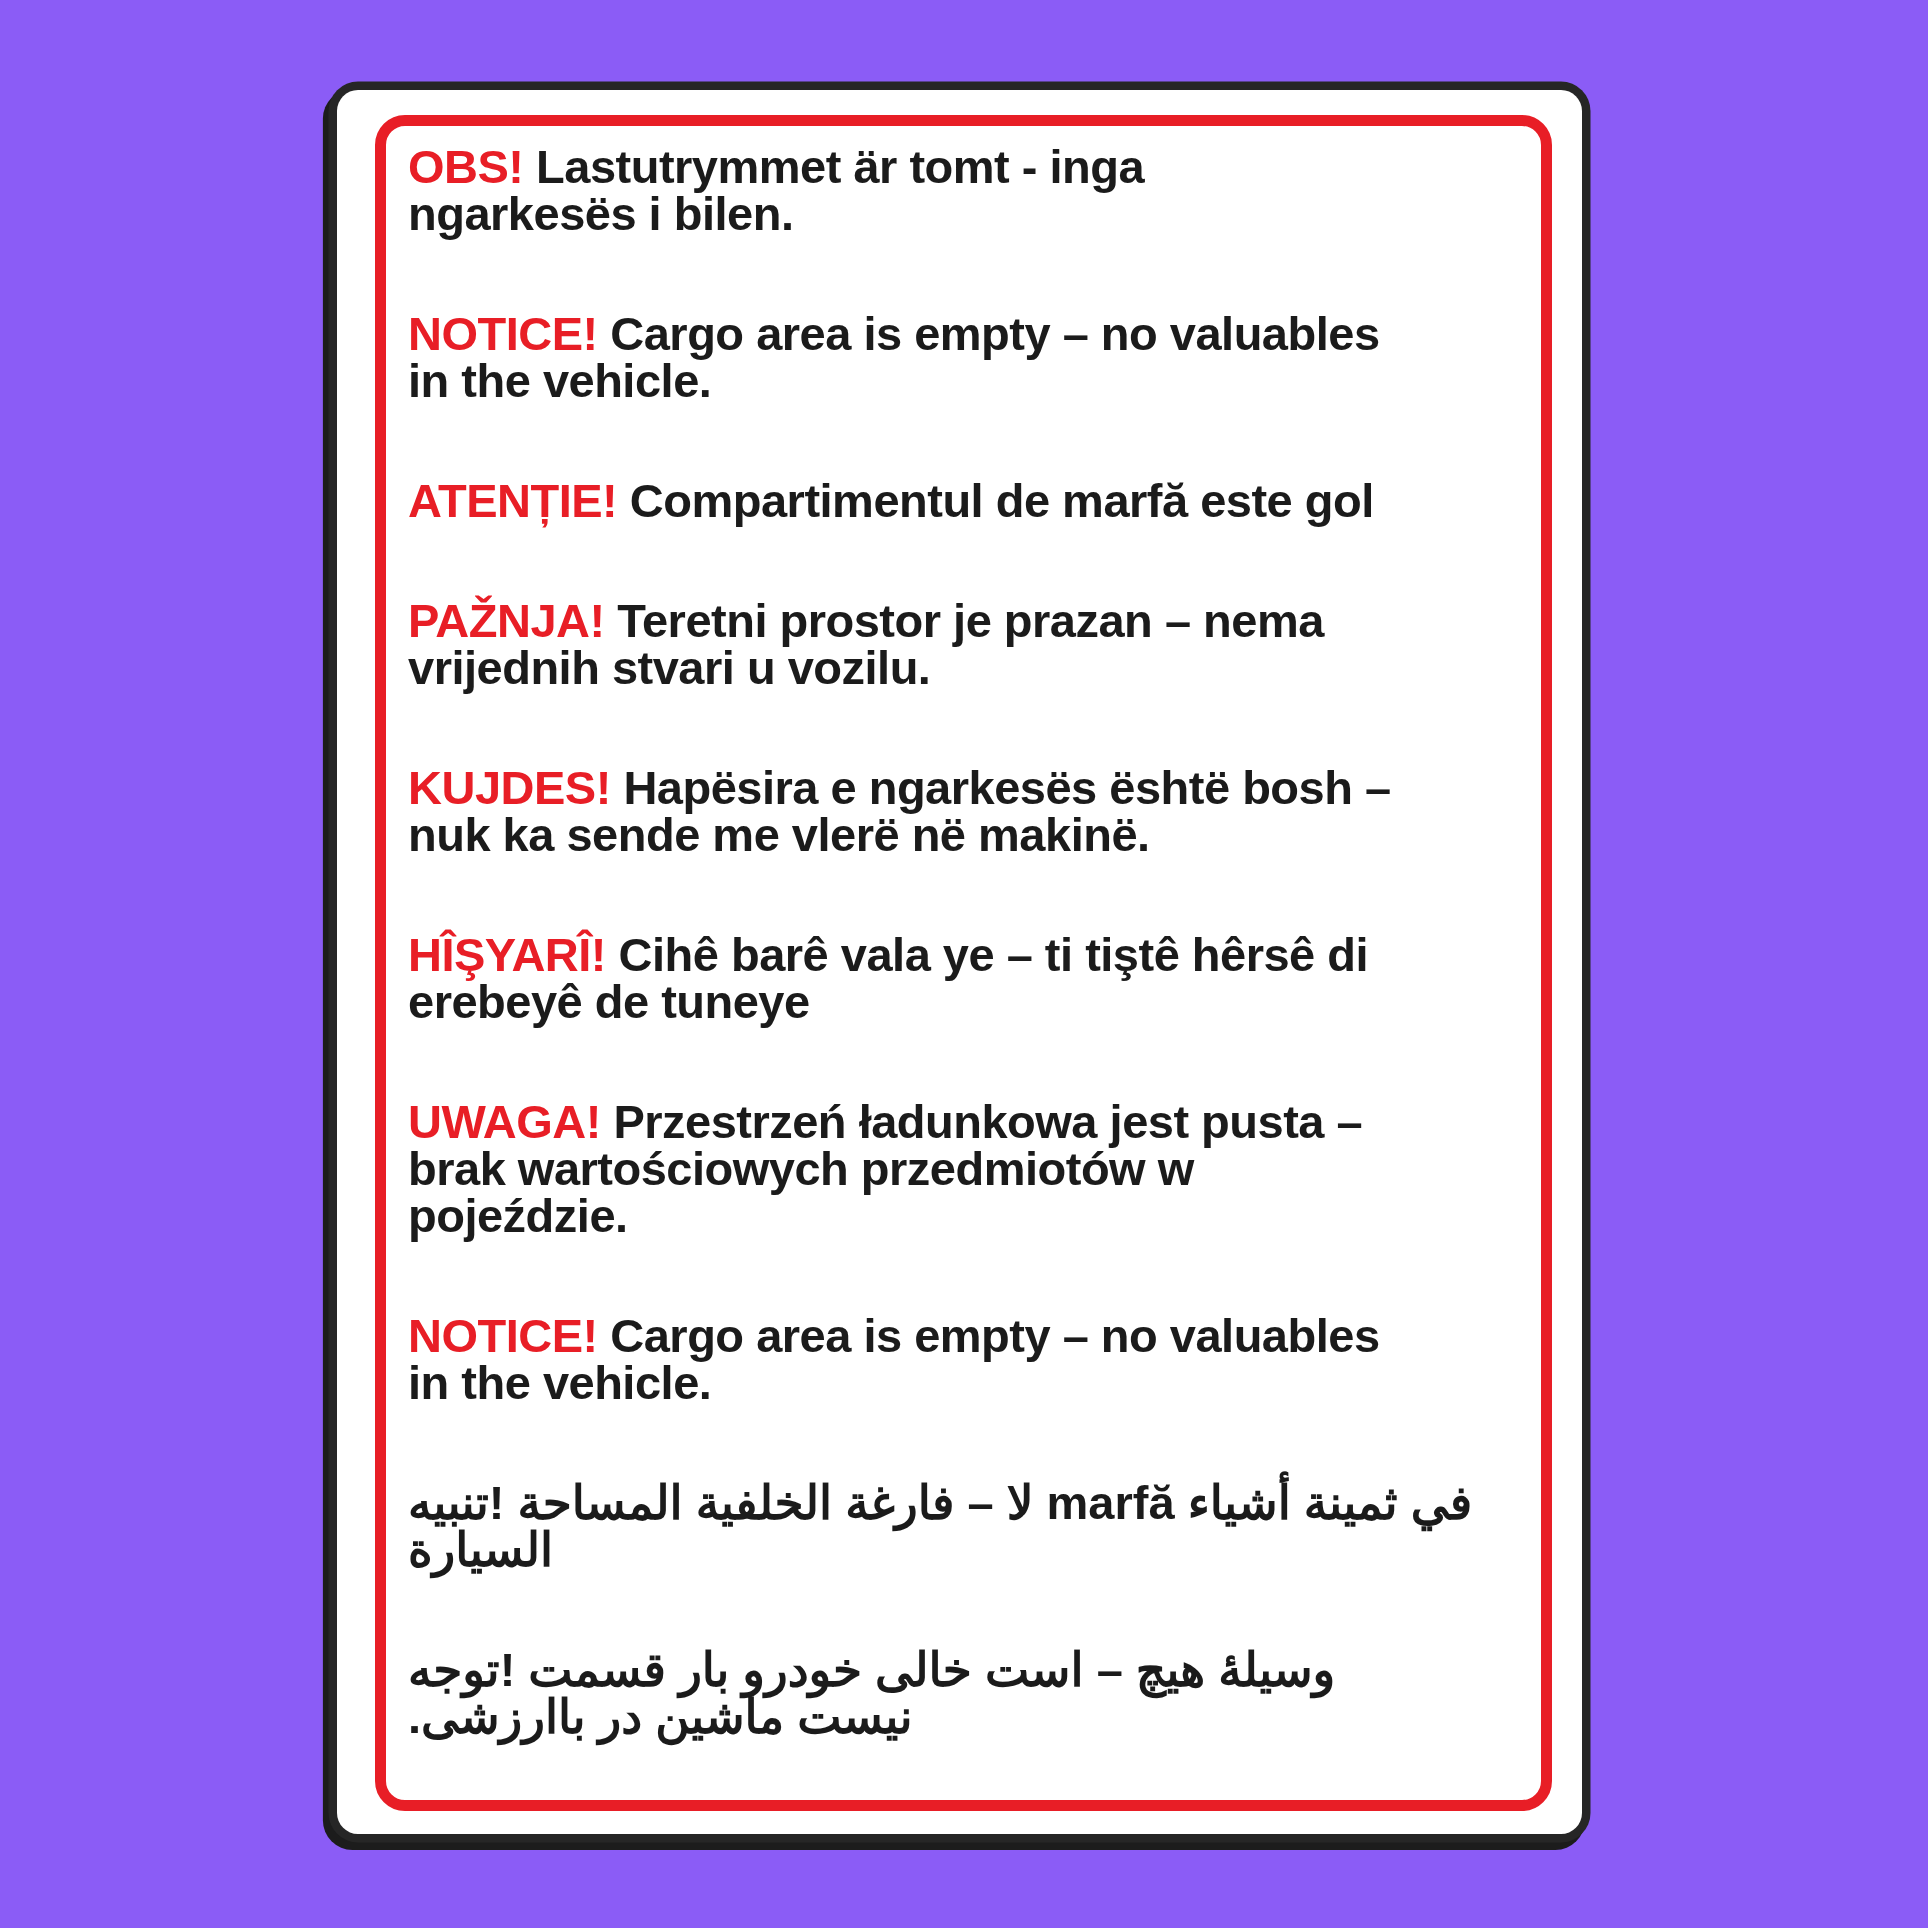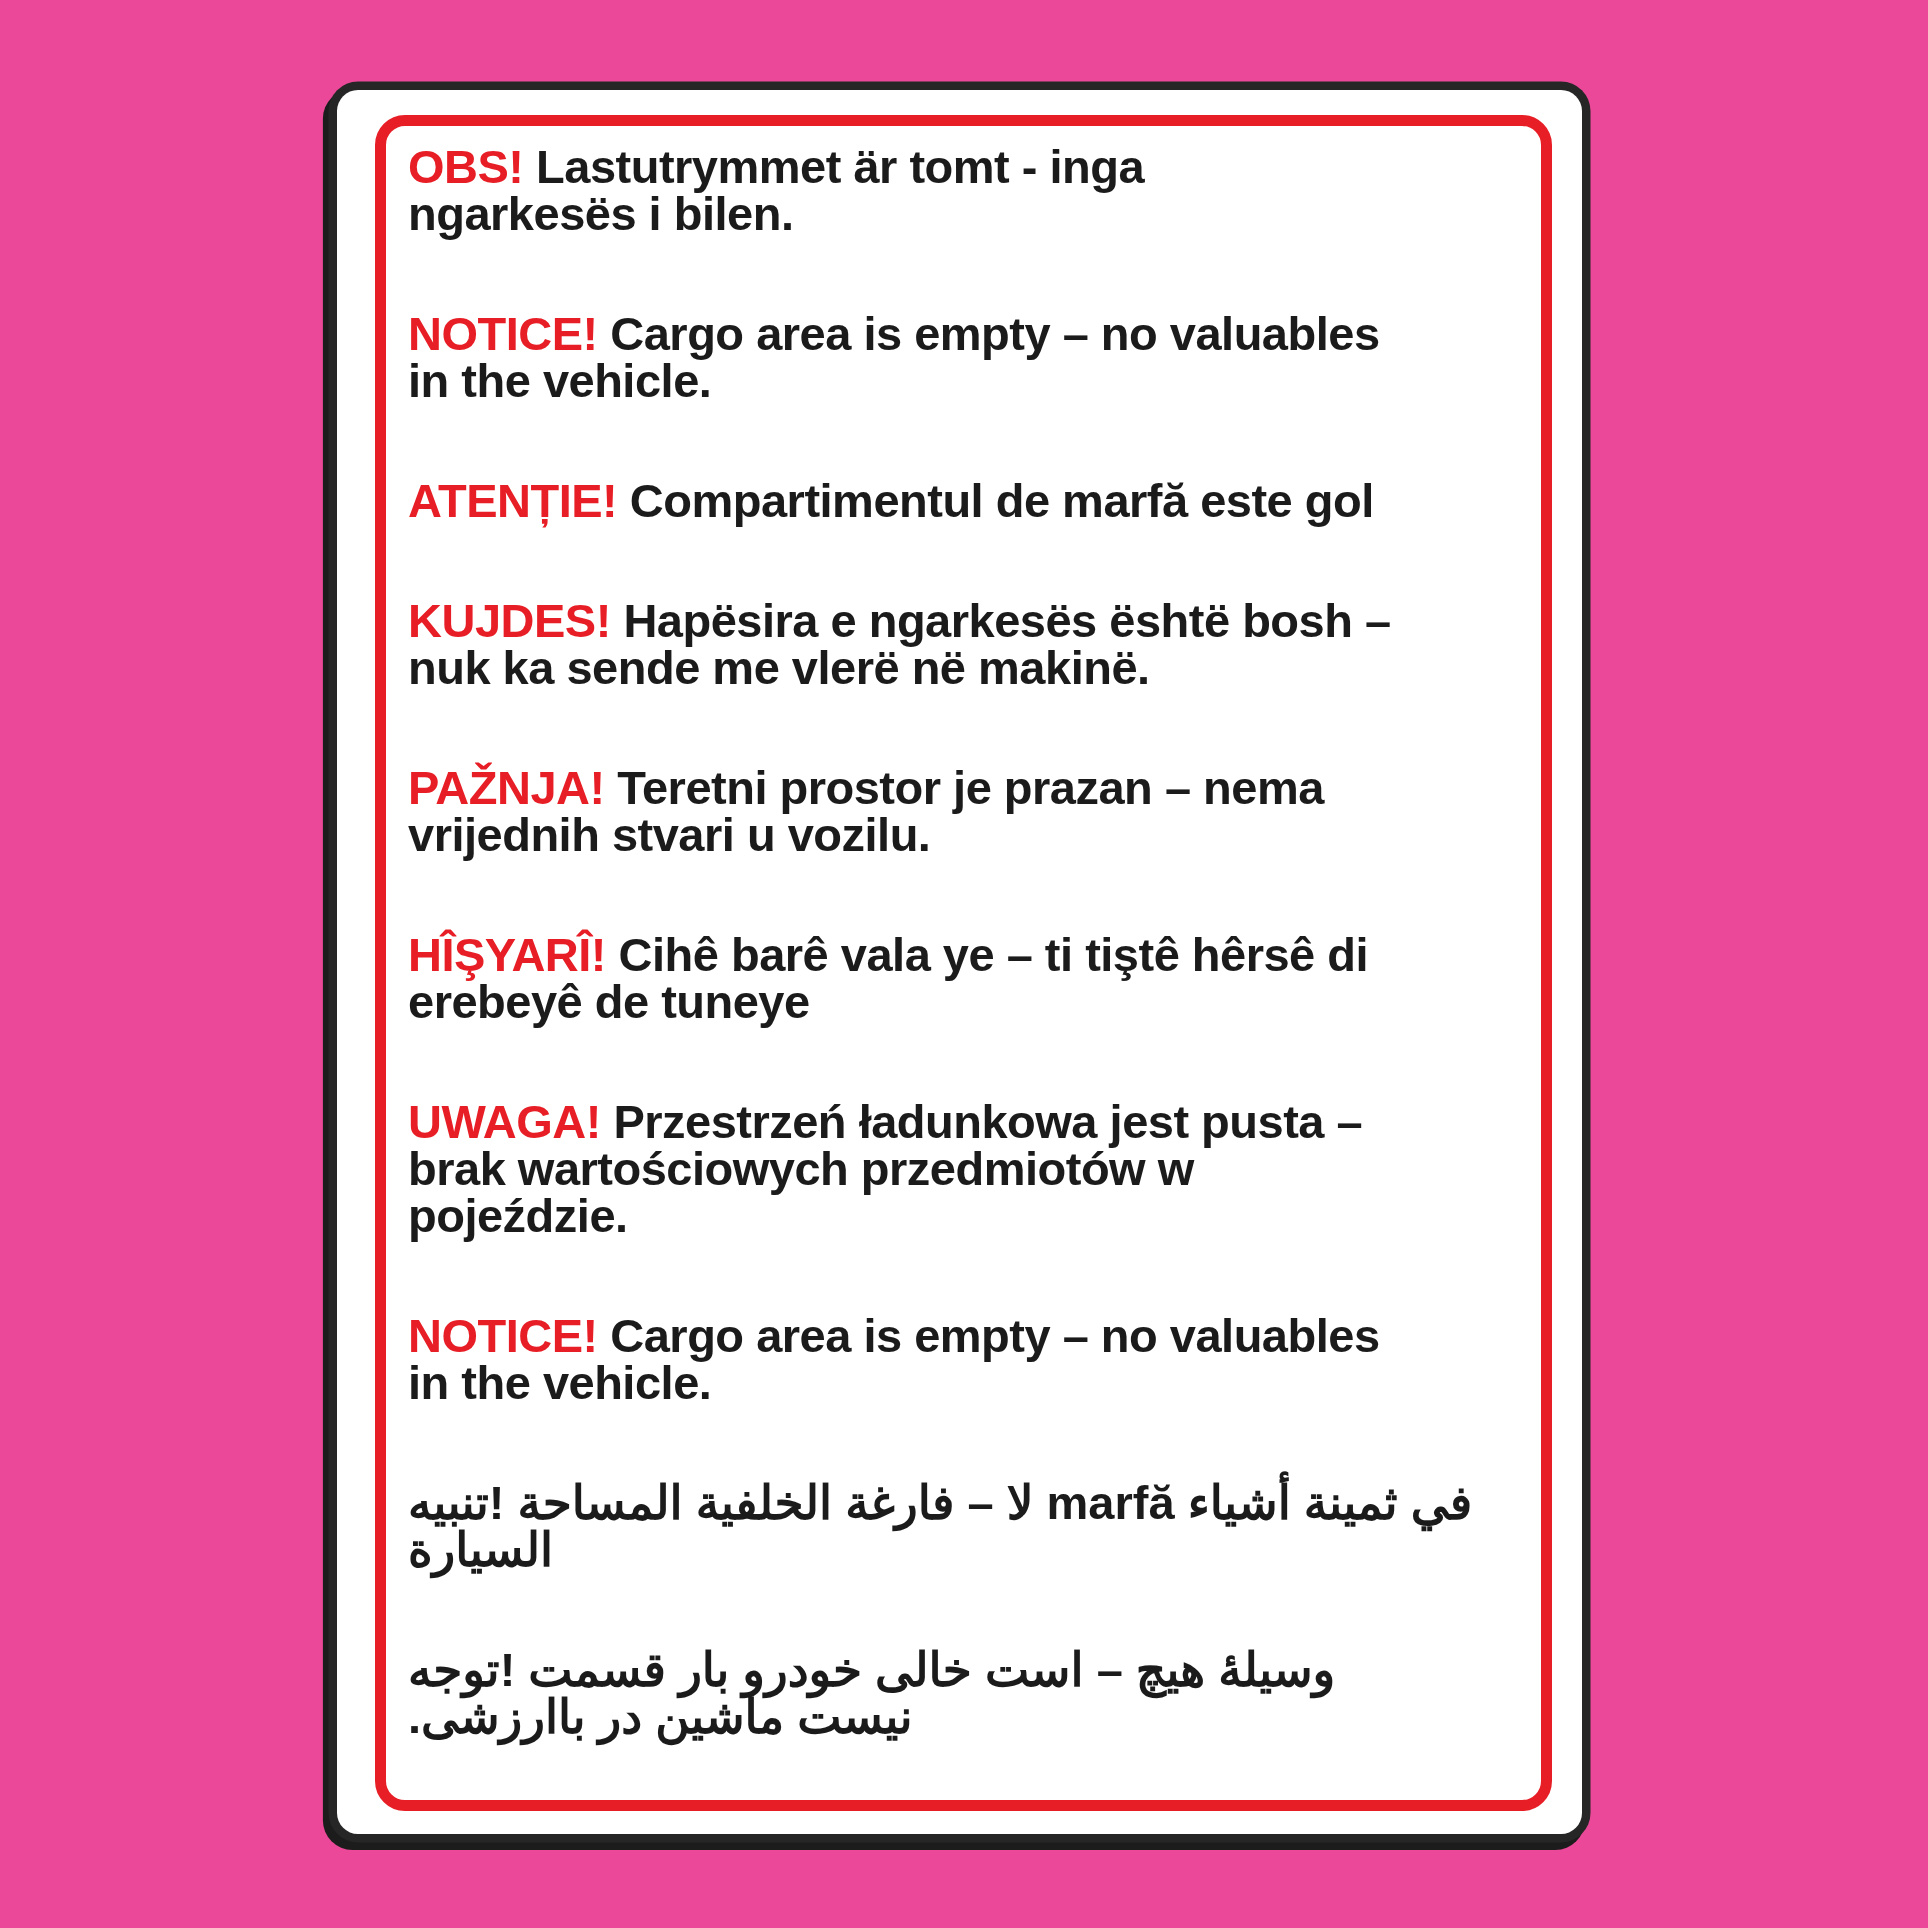--- a/index.html
+++ b/index.html
@@ -4,21 +4,21 @@
 <style>
   html, body {
     margin: 0;
     padding: 0;
     background: #000000;
   }
   .stage {
     position: relative;
     width: 1928px;
     height: 1928px;
-    background: #ec4899;
+    background: #8b5cf6;
     overflow: hidden;
   }
   .panel {
     position: absolute;
     left: 337px;
     top: 90px;
     width: 1245px;
     height: 1744px;
     background: #ffffff;
     border-radius: 21px;
@@ -65,22 +65,22 @@
 </head>
 <body>
 
 <div class="stage">
   <div class="panel">
     <div class="red-border"></div>
     <div class="content" id="sign-content">
         <div class="par"><span class="heading">OBS!</span> <span>Lastutrymmet är tomt - inga</span><br><span>ngarkesës i bilen.</span></div>
         <div class="par"><span class="heading">NOTICE!</span> <span>Cargo area is empty – no valuables</span><br><span>in the vehicle.</span></div>
         <div class="par"><span class="heading">ATENȚIE!</span> <span>Compartimentul de marfă este gol</span><br></div>
+        <div class="par"><span class="heading">PAŽNJA!</span> <span>Teretni prostor je prazan – nema</span><br><span>vrijednih stvari u vozilu.</span></div>
         <div class="par"><span class="heading">KUJDES!</span> <span>Hapësira e ngarkesës është bosh –</span><br><span>nuk ka sende me vlerë në makinë.</span></div>
-        <div class="par"><span class="heading">PAŽNJA!</span> <span>Teretni prostor je prazan – nema</span><br><span>vrijednih stvari u vozilu.</span></div>
         <div class="par"><span class="heading">HÎŞYARÎ!</span> <span>Cihê barê vala ye – ti tiştê hêrsê di</span><br><span>erebeyê de tuneye</span></div>
         <div class="par"><span class="heading">UWAGA!</span> <span>Przestrzeń ładunkowa jest pusta –</span><br><span>brak wartościowych przedmiotów w</span><br><span>pojeździe.</span></div>
         <div class="par"><span class="heading">NOTICE!</span> <span>Cargo area is empty – no valuables</span><br><span>in the vehicle.</span></div>
         <div class="par arabic"><span class="tok">تنبيه!</span> <span class="tok">المساحة</span> <span class="tok">الخلفية</span> <span class="tok">فارغة</span> <span class="tok">–</span> <span class="tok">لا</span> <span class="tok">marfă</span> <span class="tok">أشياء</span> <span class="tok">ثمينة</span> <span class="tok">في</span><br><span class="tok">السيارة</span></div>
         <div class="par arabic"><span class="tok">توجه!</span> <span class="tok">قسمت</span> <span class="tok">بار</span> <span class="tok">خودرو</span> <span class="tok">خالی</span> <span class="tok">است</span> <span class="tok">–</span> <span class="tok">هیچ</span> <span class="tok">وسیلهٔ</span><br><span class="tok">.باارزشی</span> <span class="tok">در</span> <span class="tok">ماشین</span> <span class="tok">نیست</span></div>
       </div>
   </div>
 </div>
 
 

